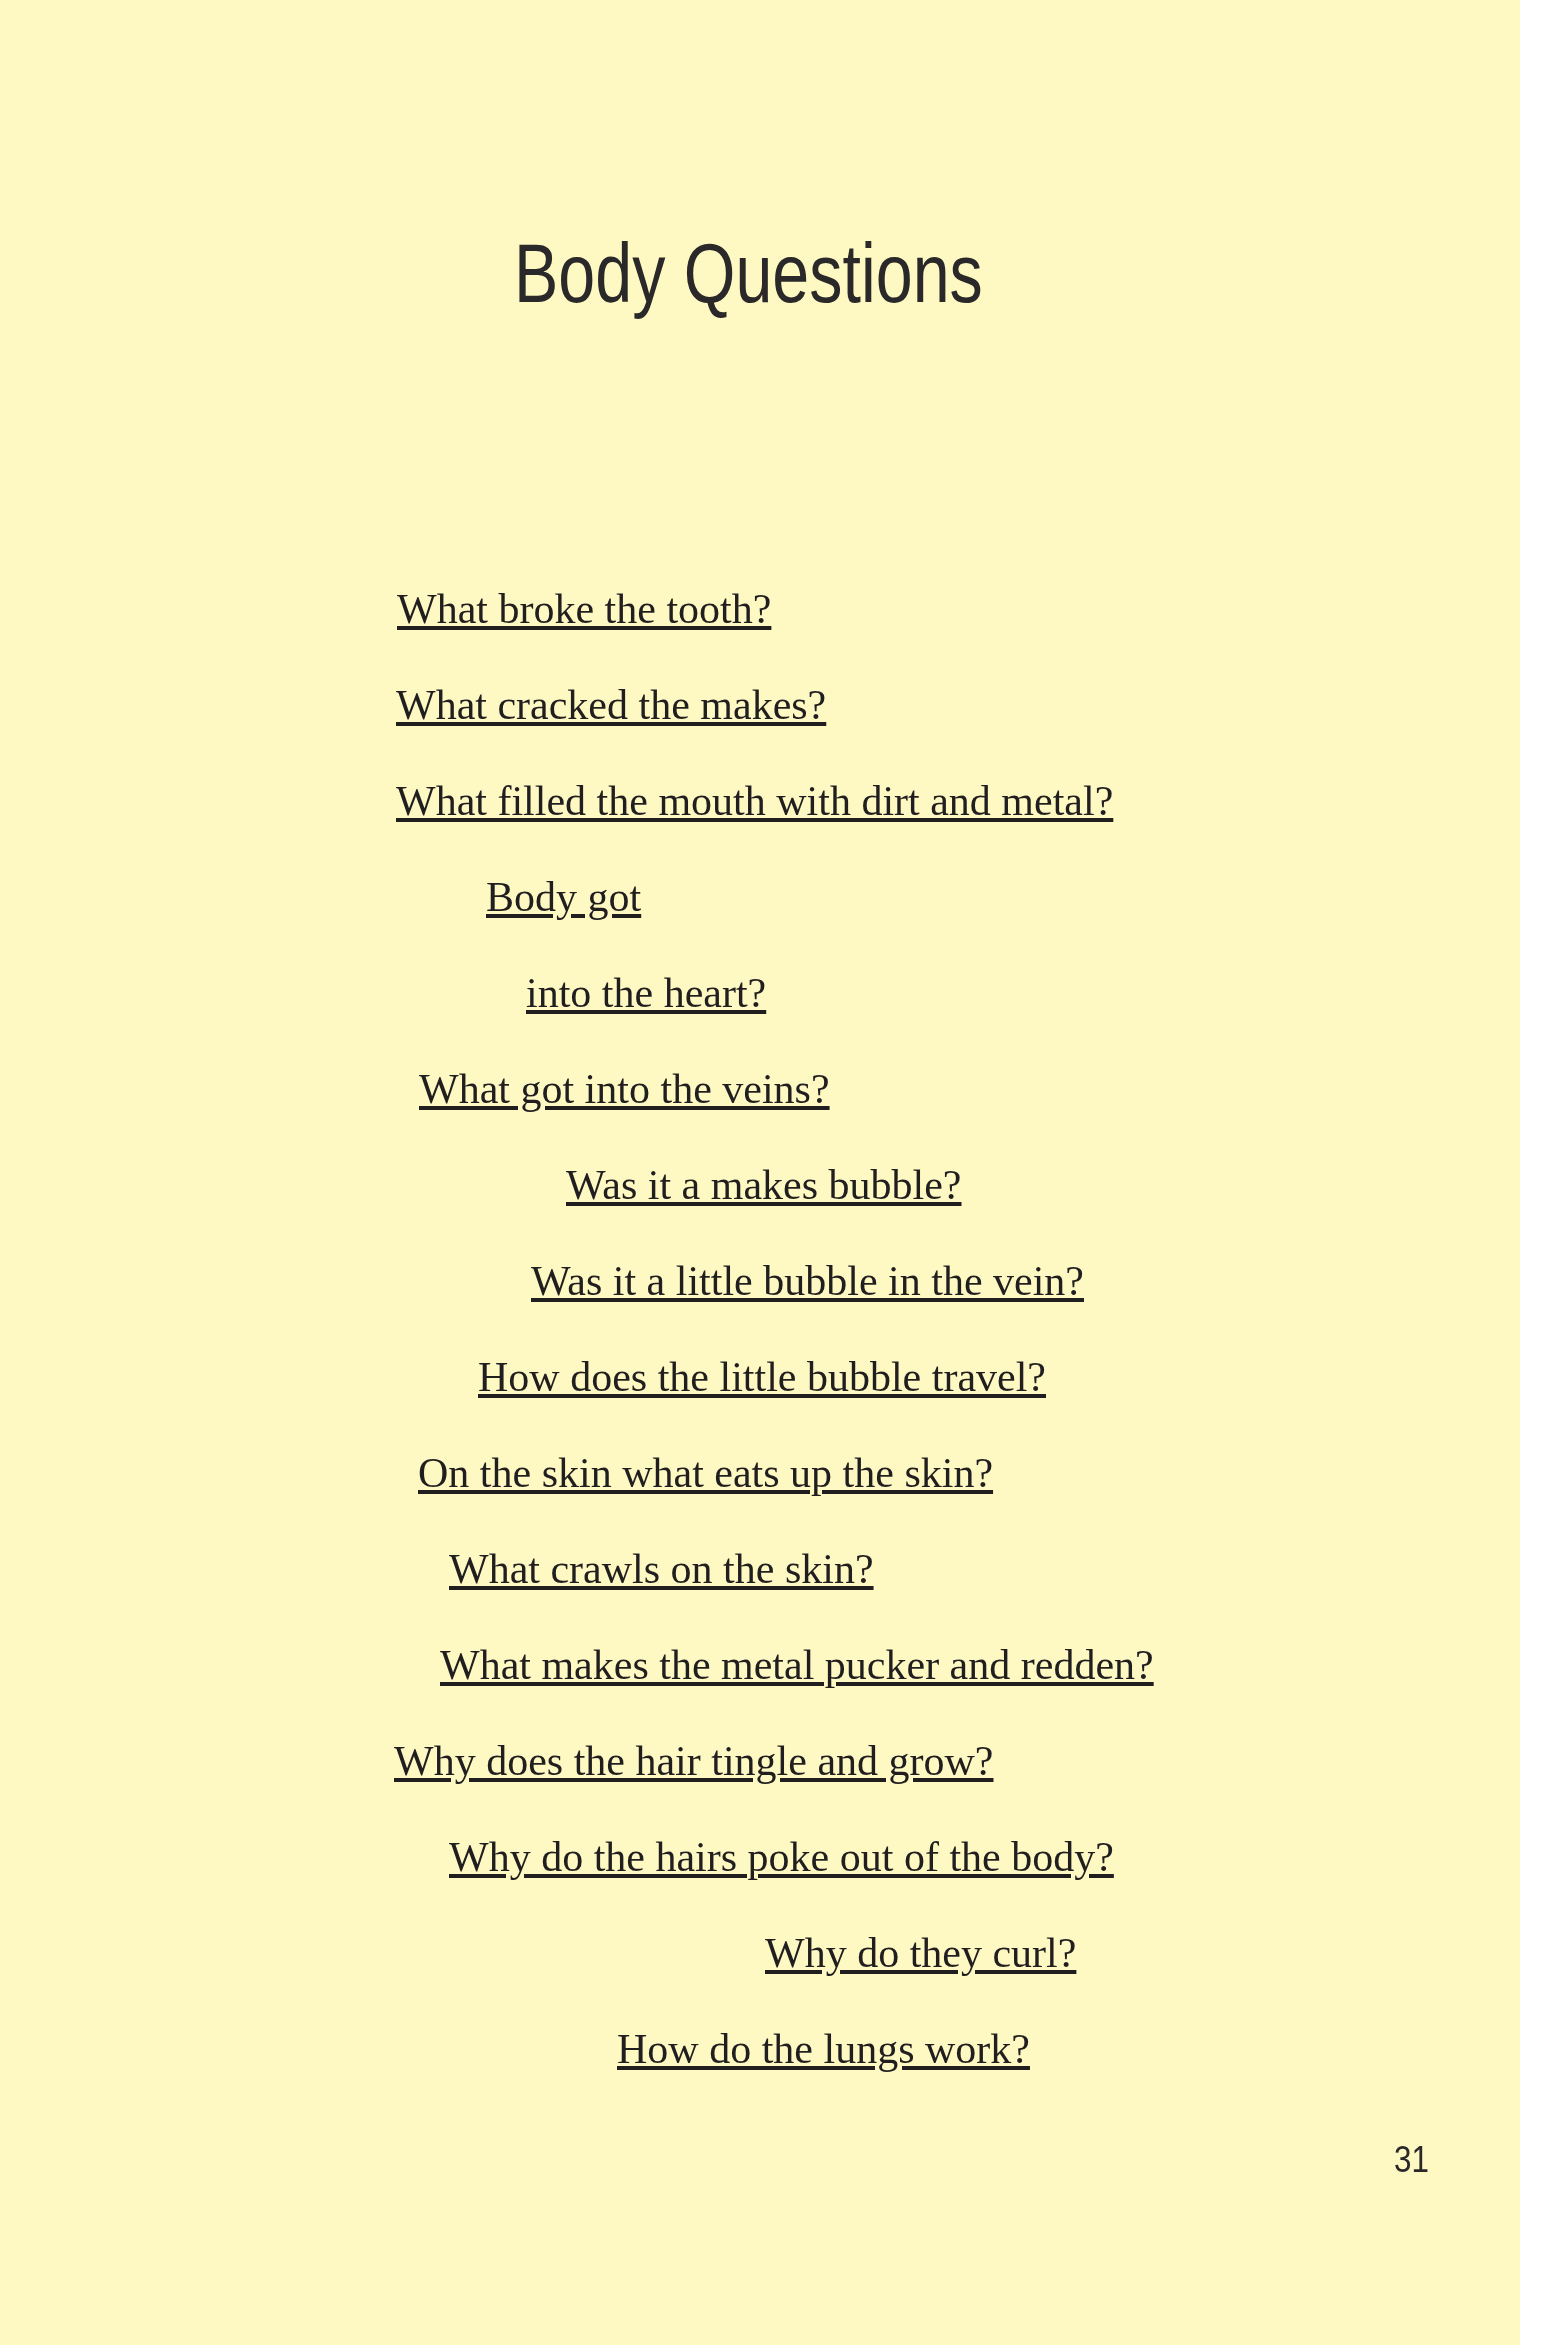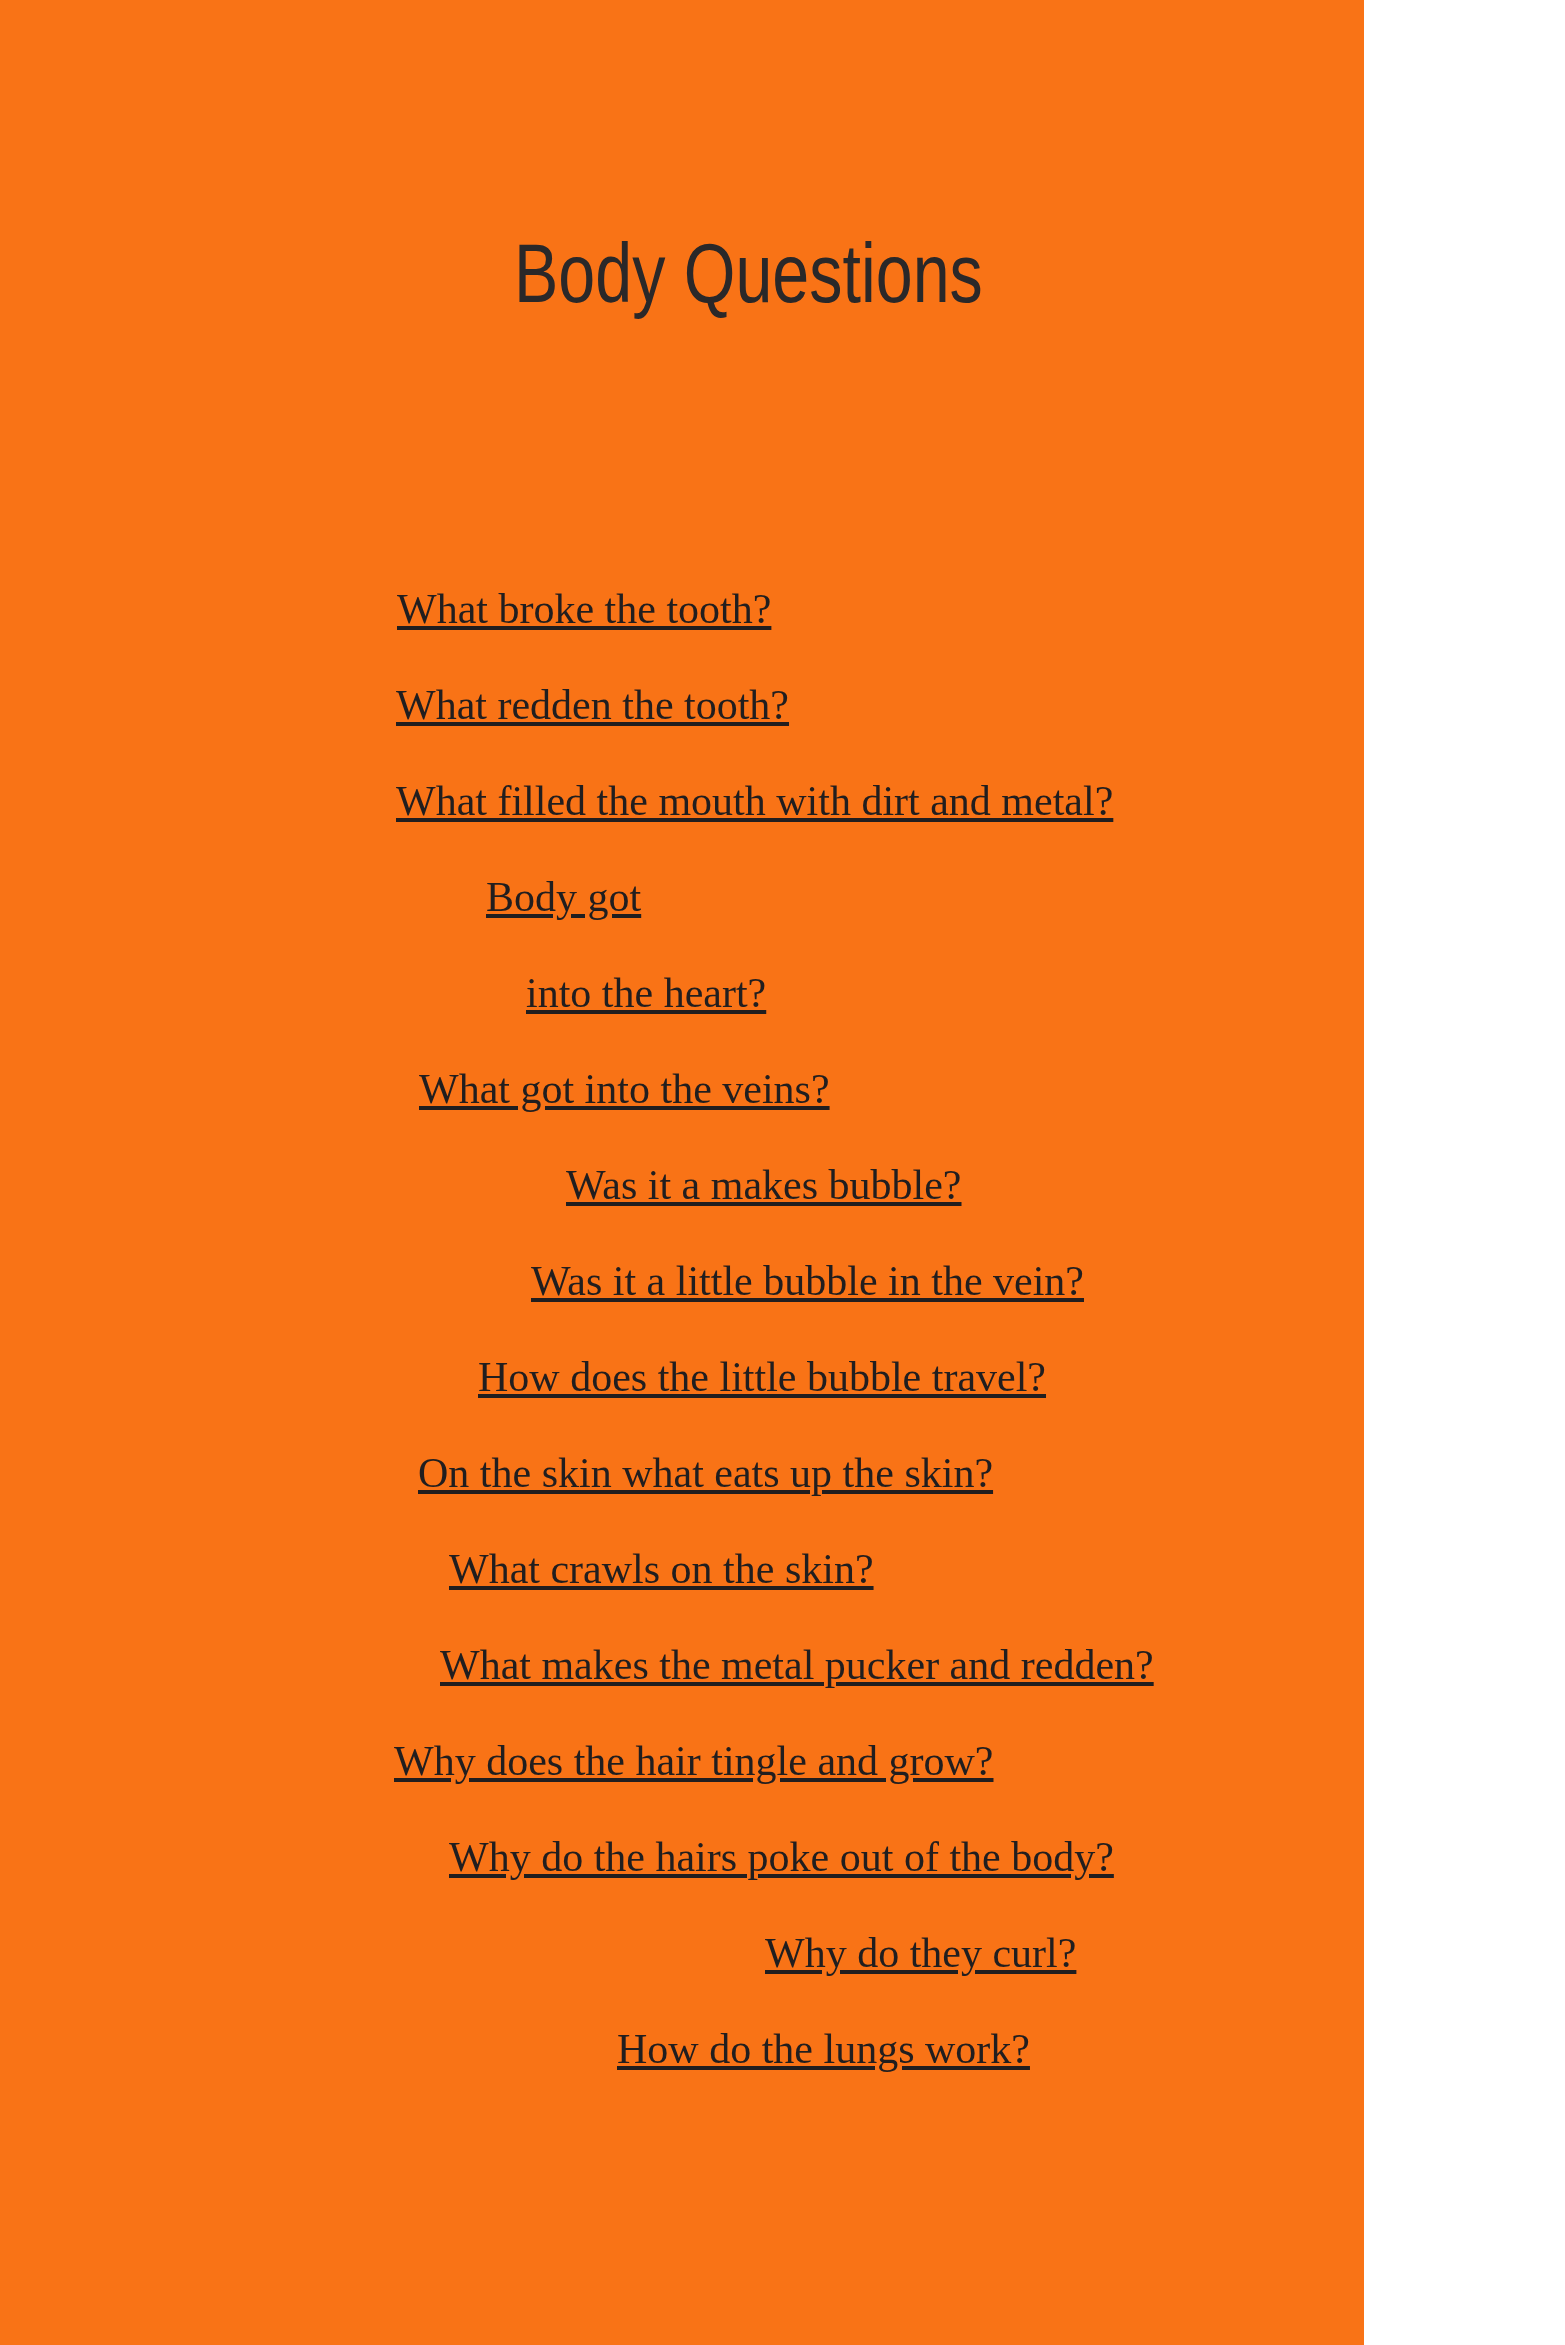--- a/index.html
+++ b/index.html
@@ -2,23 +2,23 @@
 <html><head>
 <meta charset="utf-8">
 <style>
   html, body {
     margin: 0;
     padding: 0;
     background: #ffffff;
   }
   .page {
     position: relative;
-    width: 1364px;
+    width: 1520px;
     height: 2346px;
-    background: #f97316;
+    background: #fef9c3;
     overflow: hidden;
     font-family: "Liberation Serif", serif;
     color: #211e1f;
   }
   .title {
     position: absolute;
     left: 514px;
     top: 232px;
     margin: 0;
     font-family: "Liberation Sans", sans-serif;
@@ -78,21 +78,21 @@
 </style>
 </head>
 <body>
 
 <div class="page">
 
   <h1 class="title">Body Questions</h1>
 
   <div class="poem">
     <div class="line l0">What broke the tooth?</div>
-    <div class="line l1">What redden the tooth?</div>
+    <div class="line l1">What cracked the makes?</div>
     <div class="line l2">What filled the mouth with dirt and metal?</div>
     <div class="line l3">Body got</div>
     <div class="line l4">into the heart?</div>
     <div class="line l5">What got into the veins?</div>
     <div class="line l6">Was it a makes bubble?</div>
     <div class="line l7">Was it a little bubble in the vein?</div>
     <div class="line l8">How does the little bubble travel?</div>
     <div class="line l9">On the skin what eats up the skin?</div>
     <div class="line l10">What crawls on the skin?</div>
     <div class="line l11">What makes the metal pucker and redden?</div>

